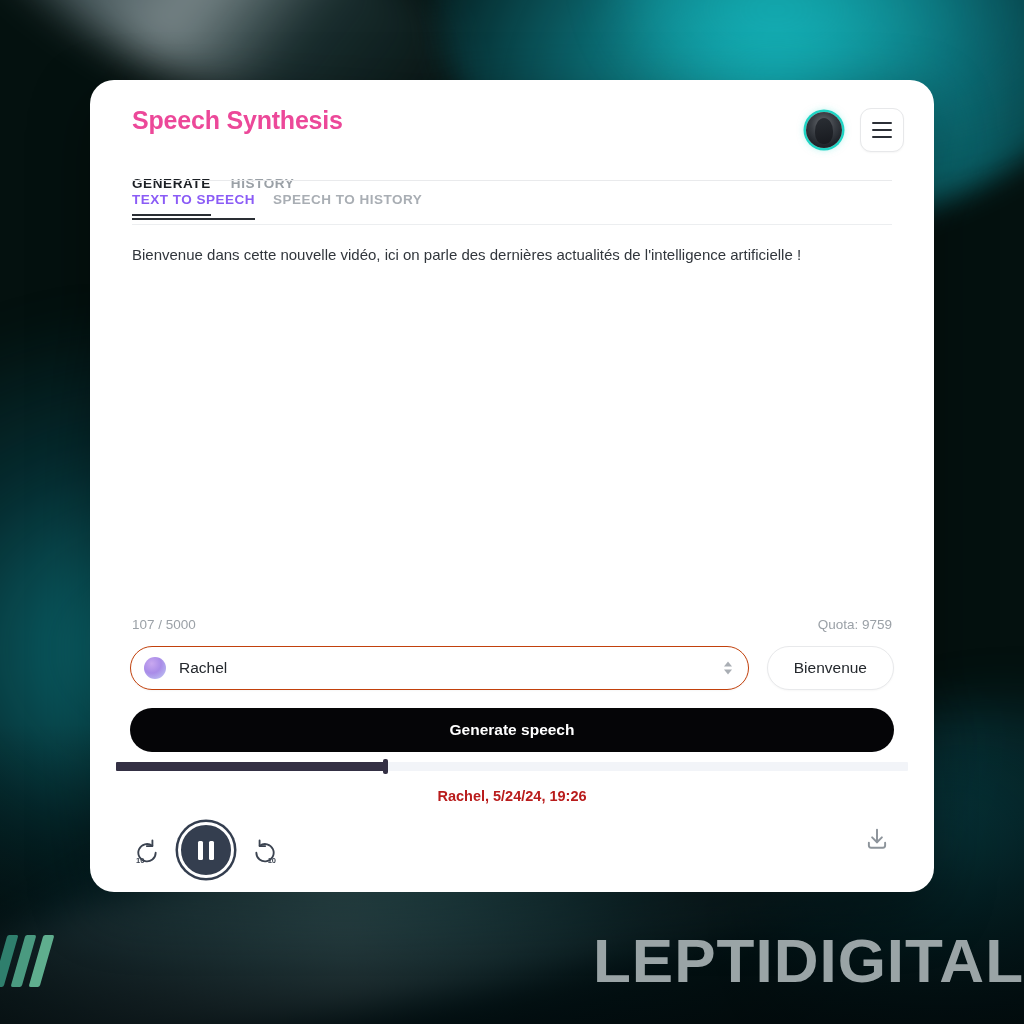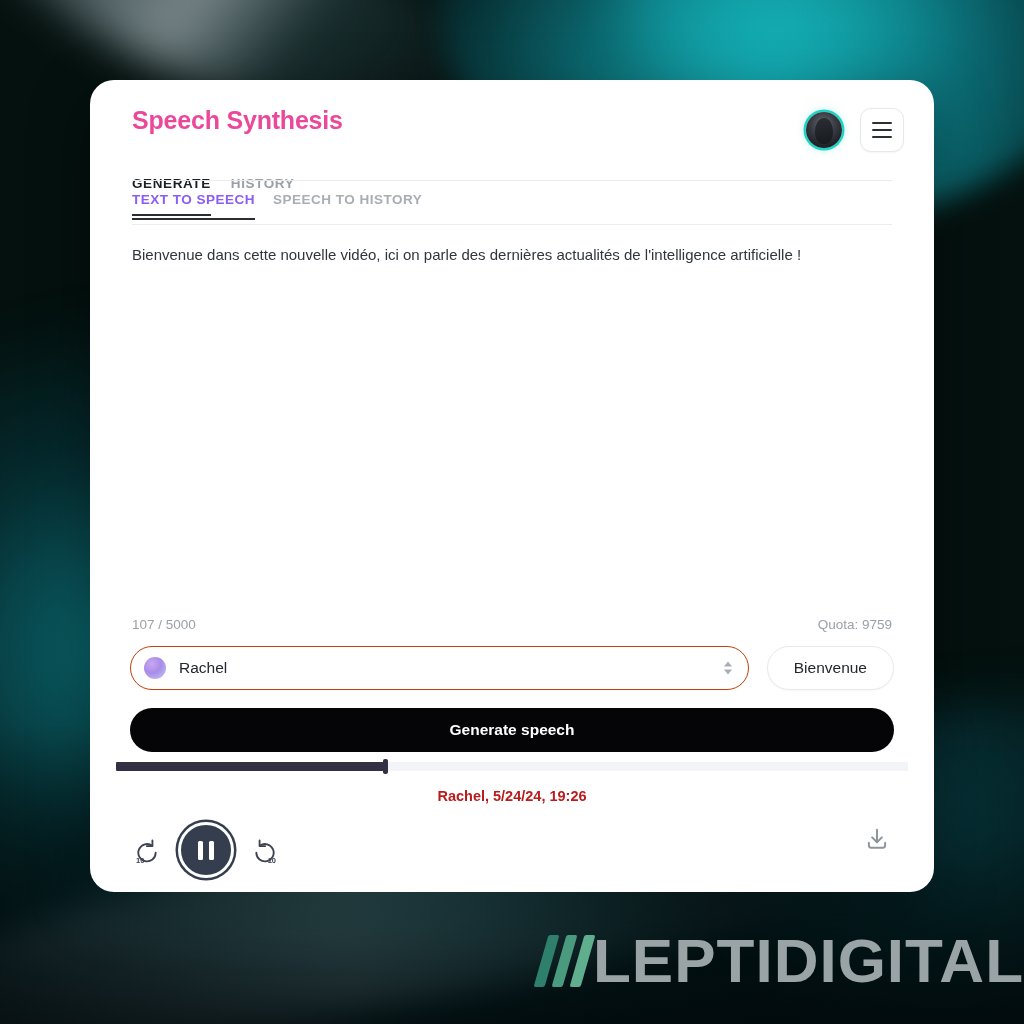--- a/index.html
+++ b/index.html
@@ -122,21 +122,21 @@
     background: linear-gradient(180deg, rgba(2,14,16,0) 0%, rgba(2,12,14,0.55) 55%, rgba(1,8,10,0.80) 100%);
   }
 
   
   .watermark {
     position: absolute;
     left: 0; right: 0;
     top: 925px;
     display: flex;
     align-items: center;
-    justify-content: flex-end;
+    justify-content: space-between;
     gap: 5px;
     pointer-events: none;
   }
   .wm-bars { display: flex; gap: 7px; align-items: center; }
   .wm-bar {
     width: 11px; height: 52px;
     transform: skewX(-16deg);
     border-radius: 2px;
   }
   .wm-bar.b1 { background: #2f7f6d; }

